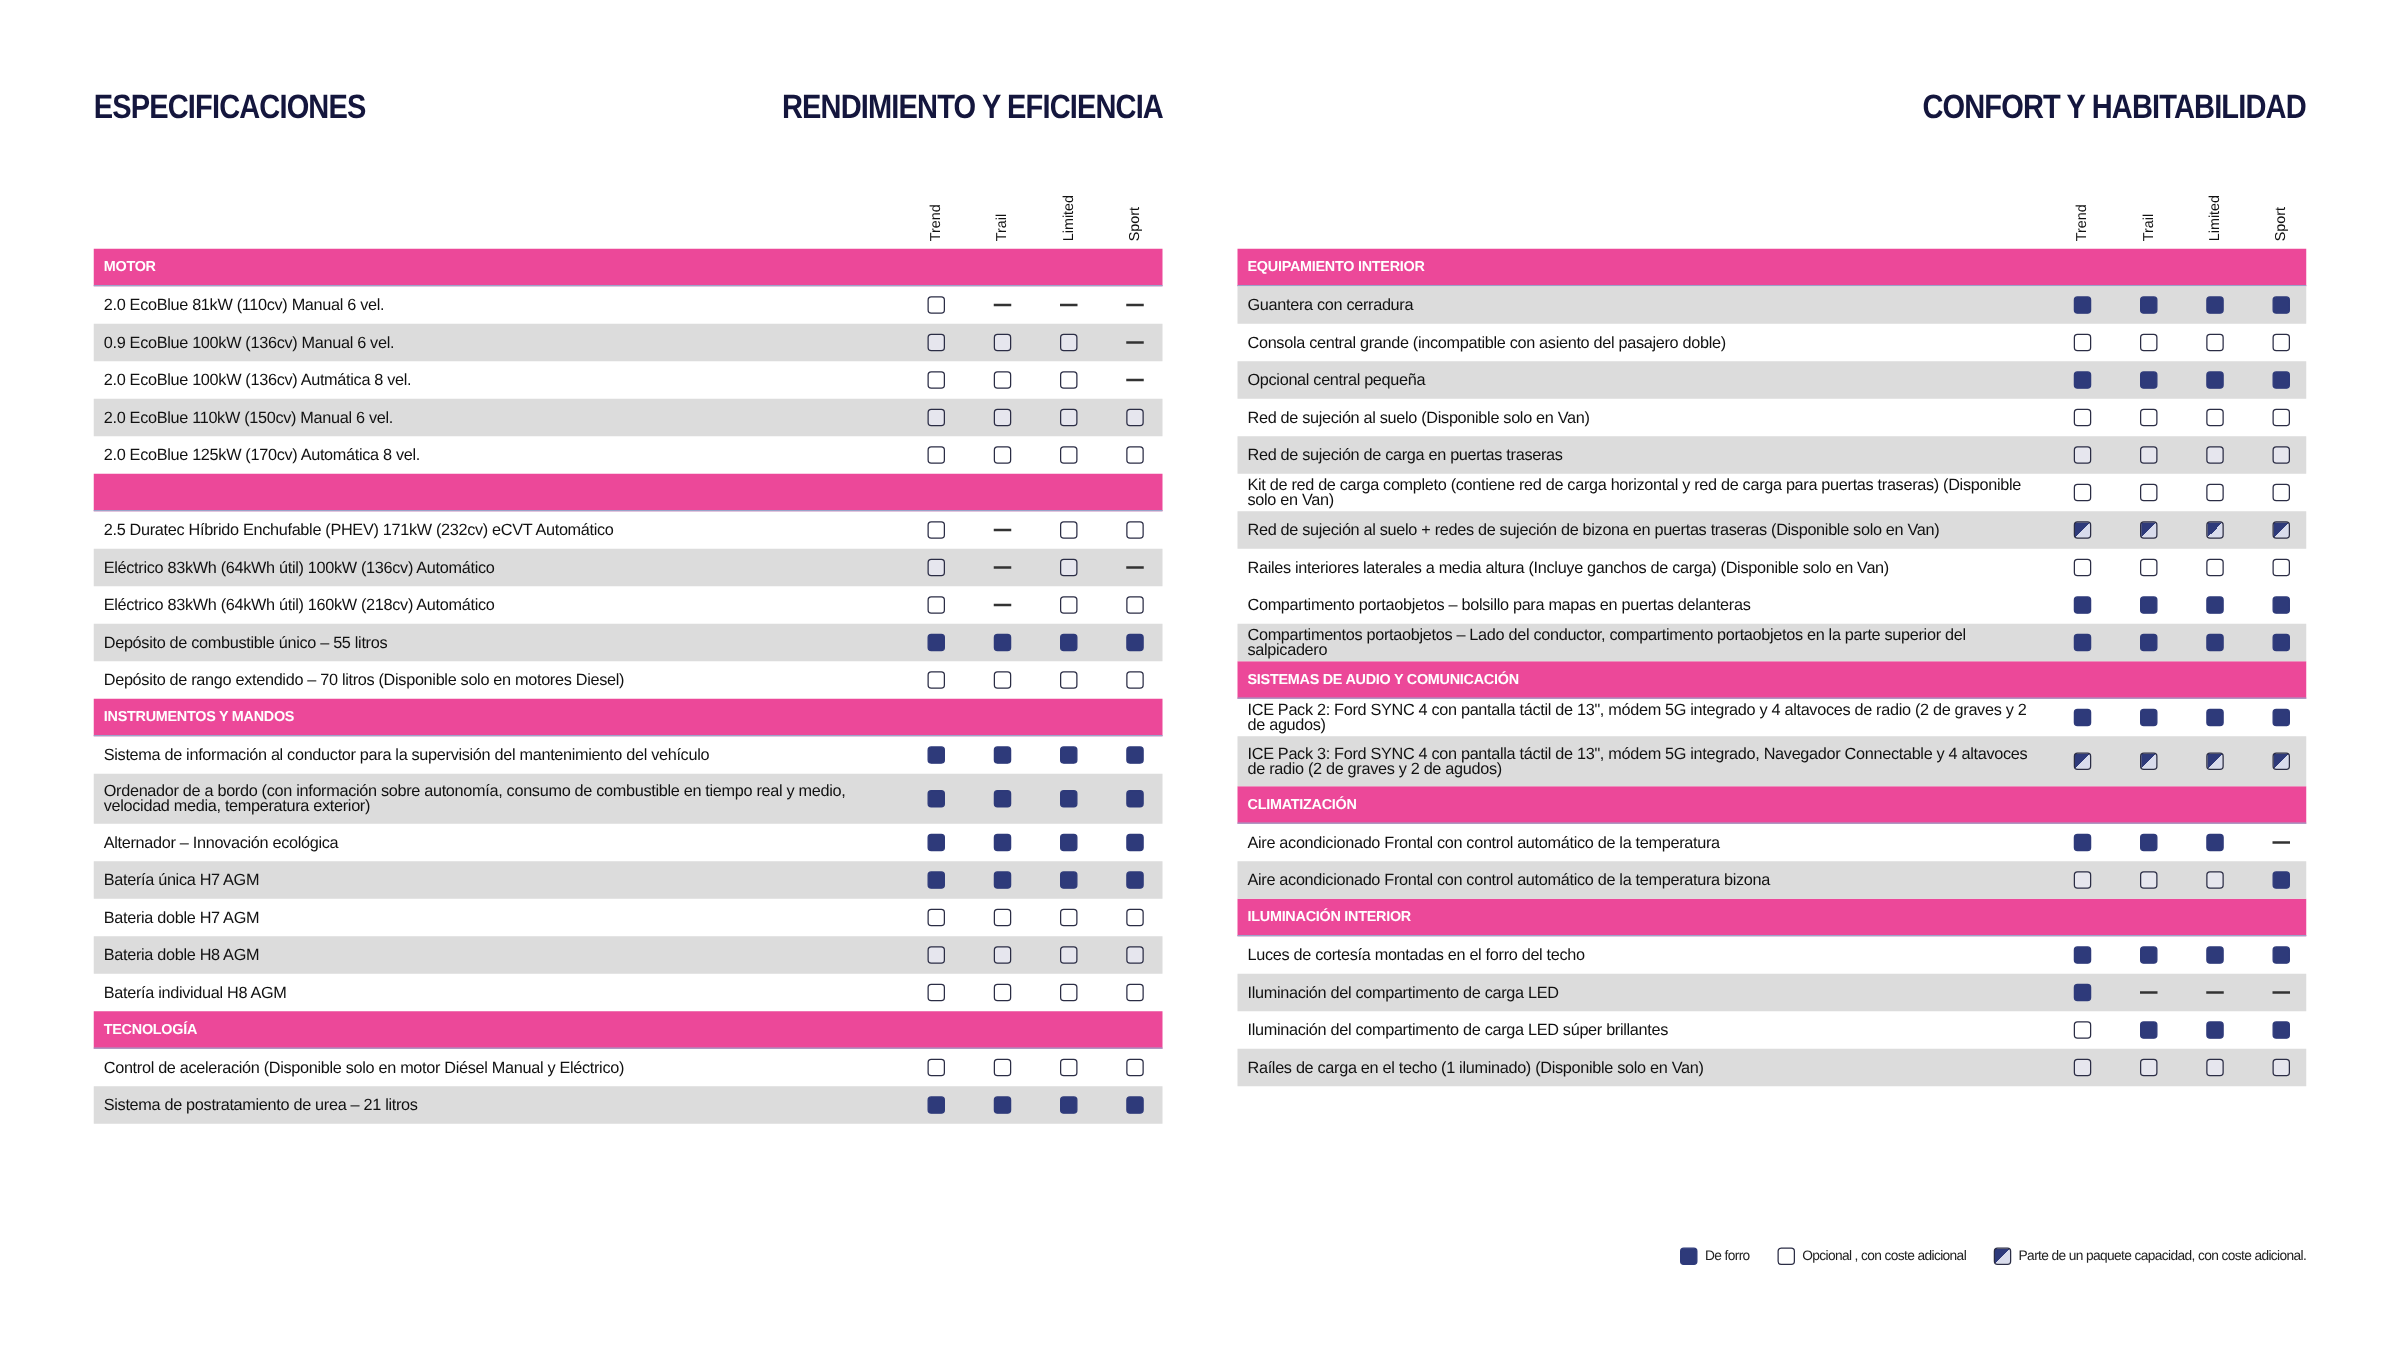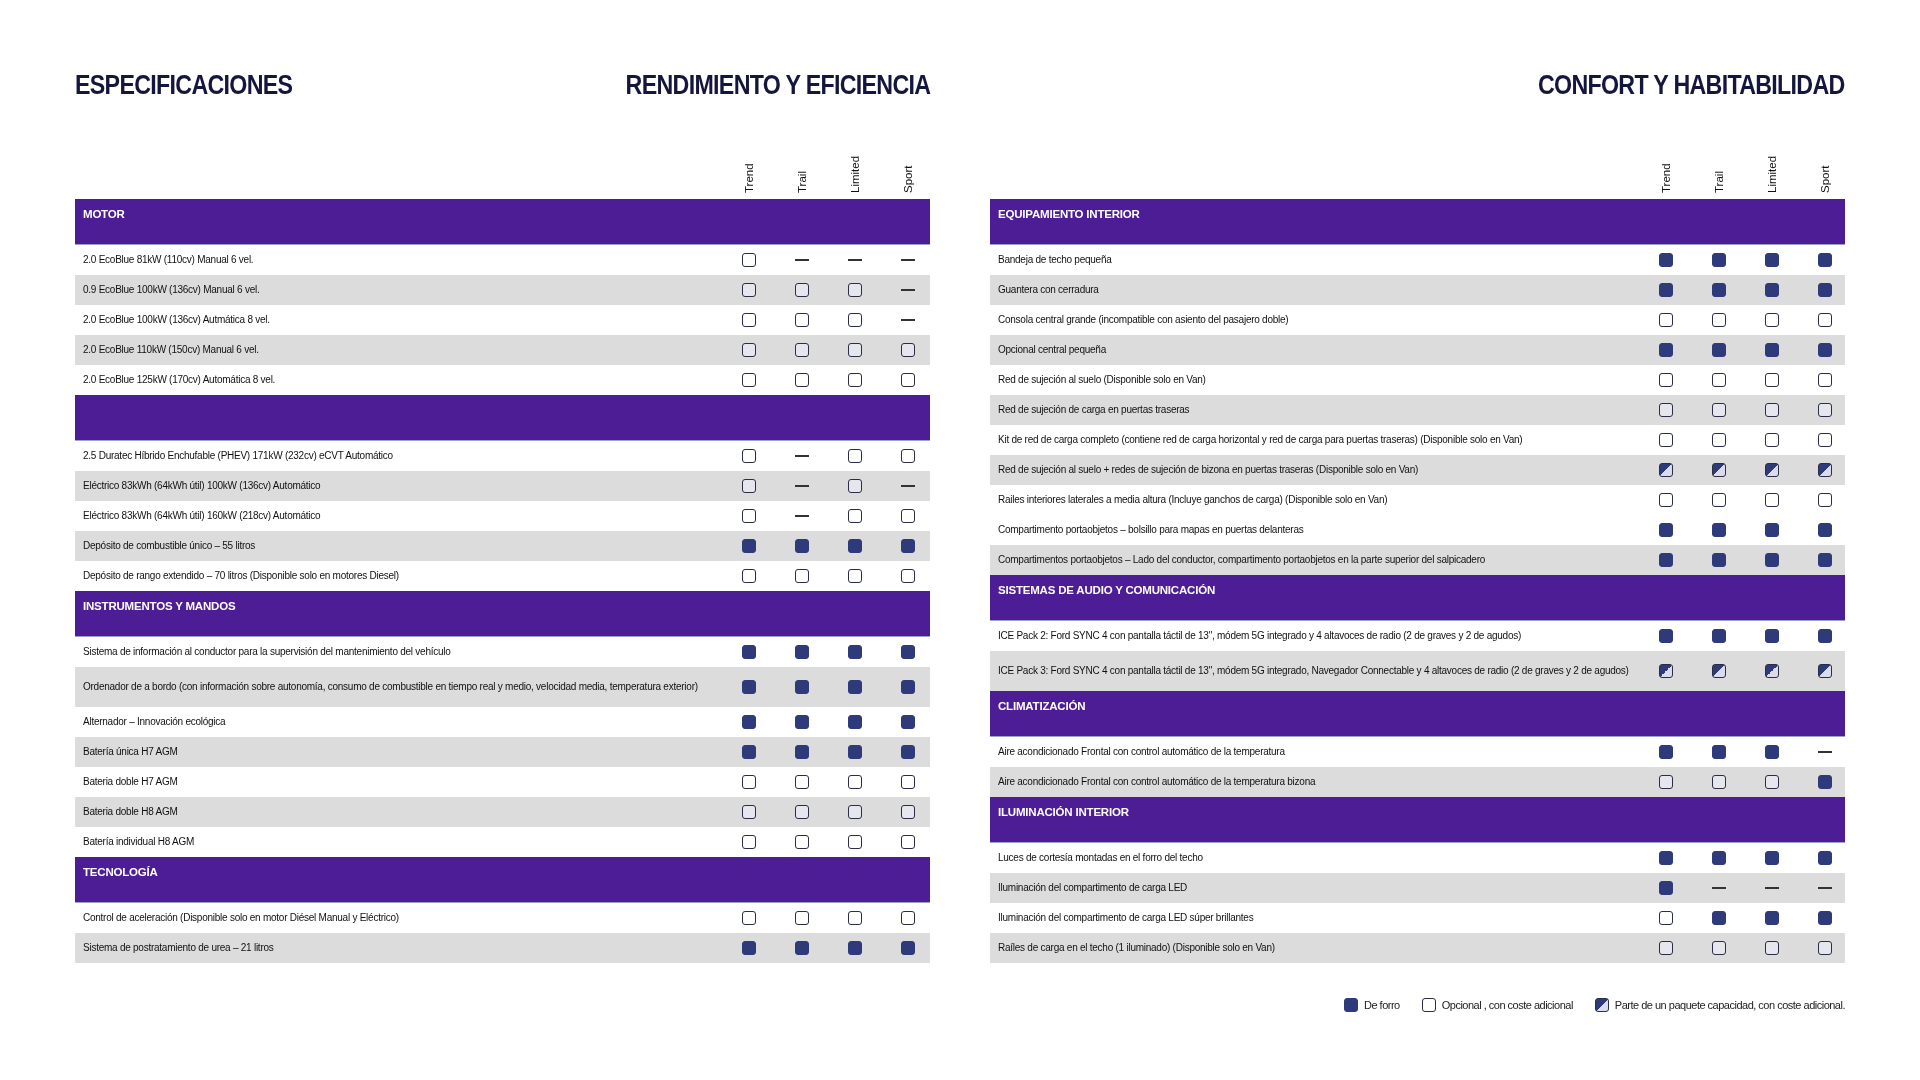--- a/index.html
+++ b/index.html
@@ -26,31 +26,31 @@
   }
   .col-head span {
     position: absolute; left: 50%; bottom: 0;
     transform-origin: left bottom;
     transform: rotate(-90deg) translateY(50%);
     font-size: 11.5px; color: #111; white-space: nowrap;
     display: block;
   }
 
   .section-header {
-    height: 46px; background: #4c1d95; color: #fff;
+    height: 30px; background: #ec4899; color: #fff;
     font-size: 11.5px; font-weight: bold; line-height: 30px;
     padding-left: 8px; letter-spacing: -0.2px;
     border-bottom: 1px solid #9aa3c9;
   }
   .row { position: relative; height: 30px; display: flex; align-items: center; }
   .row.alt { background: #dcdcdc; }
   .row.tall { height: 40px; }
   .row-label {
     position: absolute; left: 8px; width: 640px;
-    font-size: 10px; line-height: 12px; color: #111; letter-spacing: -0.25px;
+    font-size: 13px; line-height: 12px; color: #111; letter-spacing: -0.25px;
   }
   .cell { position: absolute; top: 50%; width: 14px; height: 14px; margin-left: -7px; margin-top: -7px; }
   .mark { width: 14px; height: 14px; border-radius: 3px; display: block; }
   .mark.standard { background: #2e3a7a; border: 1.5px solid #2e3a7a; }
   .mark.optional { background: transparent; border: 1.6px solid #2b2d45; }
   .row.alt .mark.optional { background: #e6e6ee; }
   .mark.package {
     border: 1.6px solid #2b2d45;
     background: linear-gradient(135deg, #2e3a7a 0%, #2e3a7a 50%, #d9dcec 50%, #d9dcec 100%);
   }
@@ -388,35 +388,20 @@
       </div>
     <div class="col-head" style="left:772px">
         <span>Limited</span>
       </div>
     <div class="col-head" style="left:825px">
         <span>Sport</span>
       </div>
   </div>
   <div class="table-body">
       <div class="section-header">EQUIPAMIENTO INTERIOR</div>
-      <div class="row">
-        <span class="row-label">Bandeja de techo pequeña</span>
-        <span class="cell" style="left: 676px;">
-          <span class="mark standard"></span>
-        </span>
-        <span class="cell" style="left: 729px;">
-          <span class="mark standard"></span>
-        </span>
-        <span class="cell" style="left: 782px;">
-          <span class="mark standard"></span>
-        </span>
-        <span class="cell" style="left: 835px;">
-          <span class="mark standard"></span>
-        </span>
-      </div>
       <div class="row alt">
         <span class="row-label">Guantera con cerradura</span>
         <span class="cell" style="left: 676px;">
           <span class="mark standard"></span>
         </span>
         <span class="cell" style="left: 729px;">
           <span class="mark standard"></span>
         </span>
         <span class="cell" style="left: 782px;">
           <span class="mark standard"></span>

